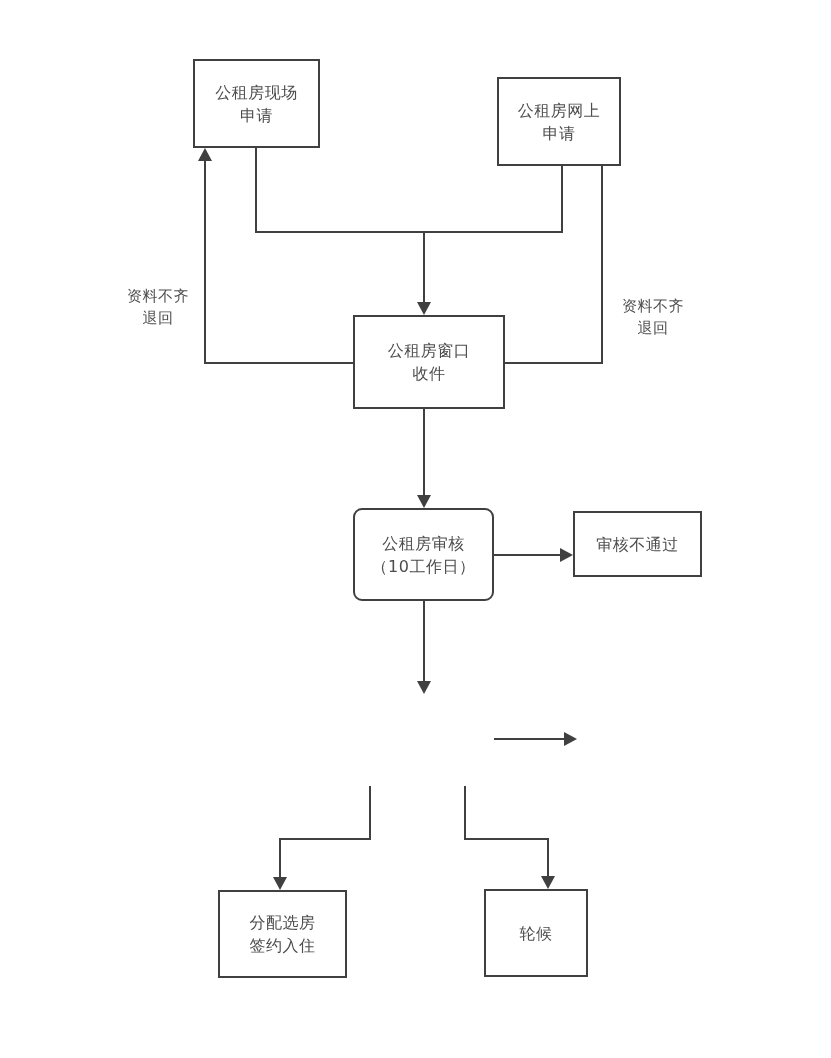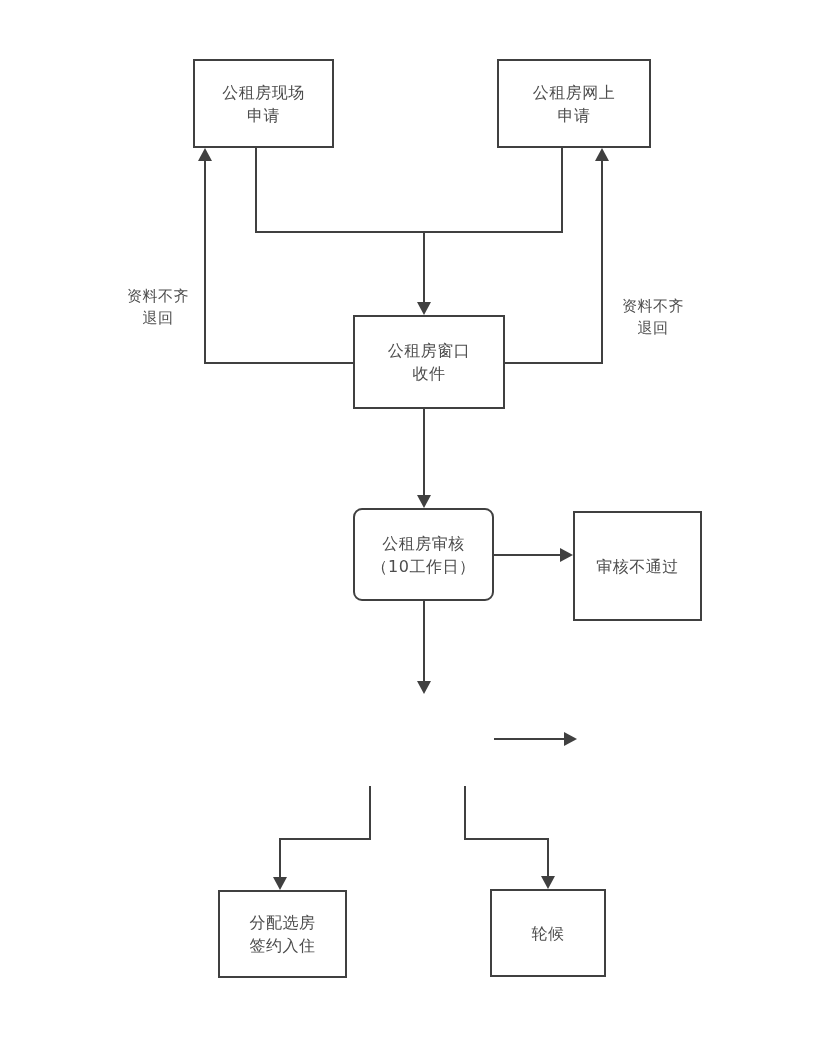--- a/index.html
+++ b/index.html
@@ -88,52 +88,52 @@
       <polyline class="wire" points="370,786 370,839 280,839 280,878"></polyline>
       <polygon class="arrowhead" points="273,877 287,877 280,890"></polygon>
     </g>
 
     <g>
       <polyline class="wire" points="465,786 465,839 548,839 548,877"></polyline>
       <polygon class="arrowhead" points="541,876 555,876 548,889"></polygon>
     </g>
   </svg>
 
-  <div class="node" style="left:193px; top:59px; width:141px; height:89px;">
+  <div class="node" style="left:193px; top:59px; width:127px; height:89px;">
     <span class="node-label">公租房现场
 申请</span>
   </div>
 
-  <div class="node" style="left:497px; top:59px; width:154px; height:89px;align-items:center;">
+  <div class="node" style="left:497px; top:77px; width:124px; height:89px;align-items:center;">
     <span class="node-label">公租房网上
 申请</span>
   </div>
 
   <div class="node" style="left:353px; top:315px; width:152px; height:94px;">
     <span class="node-label">公租房窗口
 收件</span>
   </div>
 
   <div class="node" style="left:353px; top:508px; width:141px; height:93px;border-radius:9px;">
     <span class="node-label">公租房审核
 （10工作日）</span>
   </div>
 
-  <div class="node" style="left:573px; top:511px; width:129px; height:110px;">
+  <div class="node" style="left:573px; top:511px; width:129px; height:66px;">
     <span class="node-label">审核不通过</span>
   </div>
 
 
 
   <div class="node" style="left:218px; top:890px; width:129px; height:88px;">
     <span class="node-label">分配选房
 签约入住</span>
   </div>
 
-  <div class="node" style="left:484px; top:889px; width:116px; height:88px;margin-left:6px;">
+  <div class="node" style="left:484px; top:889px; width:104px; height:88px;">
     <span class="node-label">轮候</span>
   </div>
 
   <div class="edge-label" style="left:116px; top:285px; width:84px;">资料不齐
 退回</div>
 
   <div class="edge-label" style="left:611px; top:295px; width:84px;">资料不齐
 退回</div>
 
 </div>

